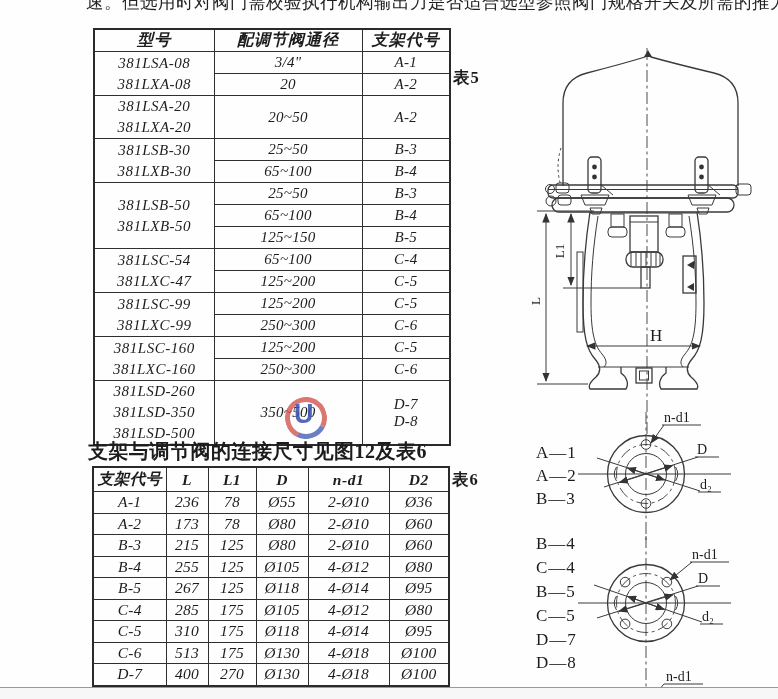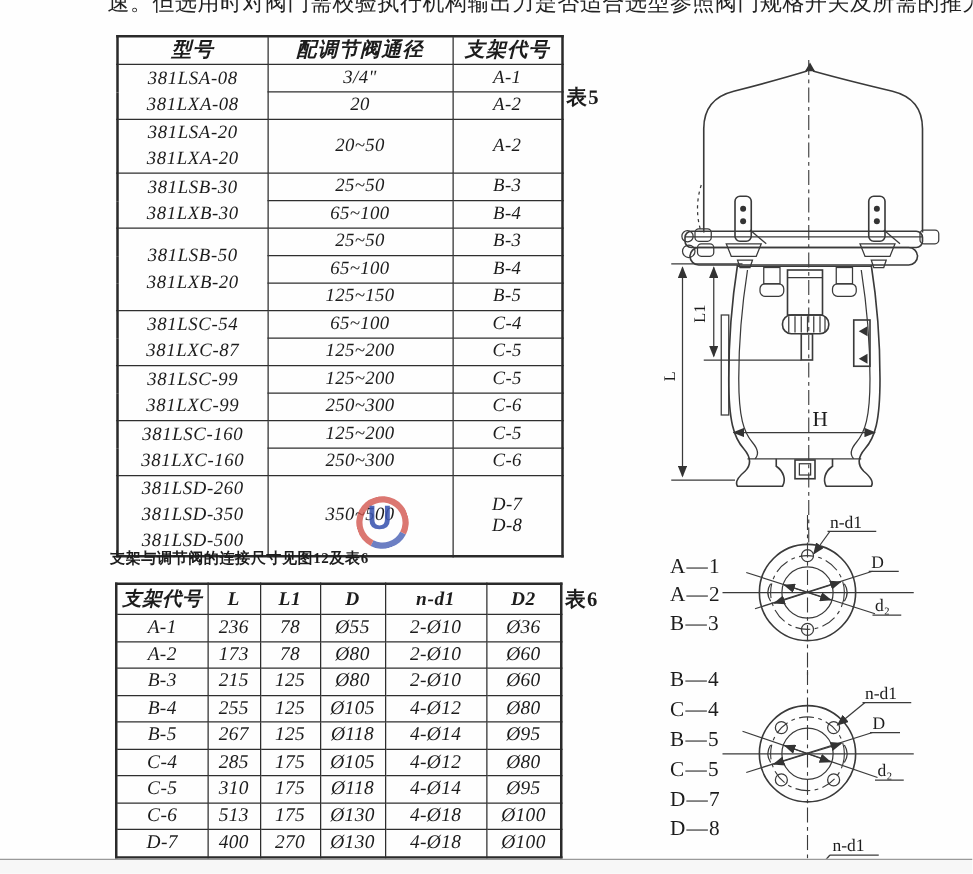--- a/index.html
+++ b/index.html
@@ -16,21 +16,21 @@
   th,td{border:1px solid #2f2f2f;text-align:center;padding:0 1px;font-weight:normal;
         overflow:hidden;}
   #table5 th{height:21px;font-size:16px;font-weight:bold;letter-spacing:1px;}
   #table5 td{height:21px;font-size:15px;letter-spacing:.3px;}
   #table5 td.model-cell div{line-height:21px;font-size:15px;letter-spacing:.5px;}
   #table6 th{height:23px;font-size:15.5px;font-weight:bold;letter-spacing:.5px;}
   #table6 td{height:20.5px;font-size:15.5px;letter-spacing:.3px;}
   .tbl-label{font-size:16.5px;font-weight:bold;letter-spacing:1px;}
   #tbl5-label{left:453px;top:31px;margin-top:36px;}
   #tbl6-label{left:452px;top:469px;}
-  .caption{left:88px;top:438px;font-size:12px;font-weight:bold;letter-spacing:.5px;}
+  .caption{left:88px;top:438px;font-size:20px;font-weight:bold;letter-spacing:.5px;}
   
   .watermark{left:283px;top:393px;display:flex;align-items:center;opacity:.88;z-index:6;
              pointer-events:none;}
   .wm-logo{position:relative;width:44px;height:46px;display:inline-block;}
   .wm-ring{position:absolute;left:2px;top:4px;width:32px;height:32px;border:5px solid #cf4a42;
            border-radius:50%;border-bottom-color:#3b55b0;transform:rotate(-18deg);opacity:.85;}
   .wm-u{position:absolute;left:11px;top:6px;font-size:27px;font-weight:bold;color:#3b55b0;
         font-family:"Liberation Sans",sans-serif;}
   .wm-text{font-size:45px;font-weight:bold;letter-spacing:5px;line-height:1;
            color:rgba(120,140,215,.30);-webkit-text-stroke:2px #4a63c0;}
@@ -94,37 +94,37 @@
         <td>25~50</td>
         <td>B-3</td>
       </tr>
       <tr>
         <td>65~100</td>
         <td>B-4</td>
       </tr>
       <tr>
         <td rowspan="3" class="model-cell">
           <div>381LSB-50</div>
-          <div>381LXB-20</div>
+          <div>381LXB-50</div>
         </td>
         <td>25~50</td>
         <td>B-3</td>
       </tr>
       <tr>
         <td>65~100</td>
         <td>B-4</td>
       </tr>
       <tr>
         <td>125~150</td>
         <td>B-5</td>
       </tr>
       <tr>
         <td rowspan="2" class="model-cell">
           <div>381LSC-54</div>
-          <div>381LXC-87</div>
+          <div>381LXC-47</div>
         </td>
         <td>65~100</td>
         <td>C-4</td>
       </tr>
       <tr>
         <td>125~200</td>
         <td>C-5</td>
       </tr>
       <tr>
         <td rowspan="2" class="model-cell">

